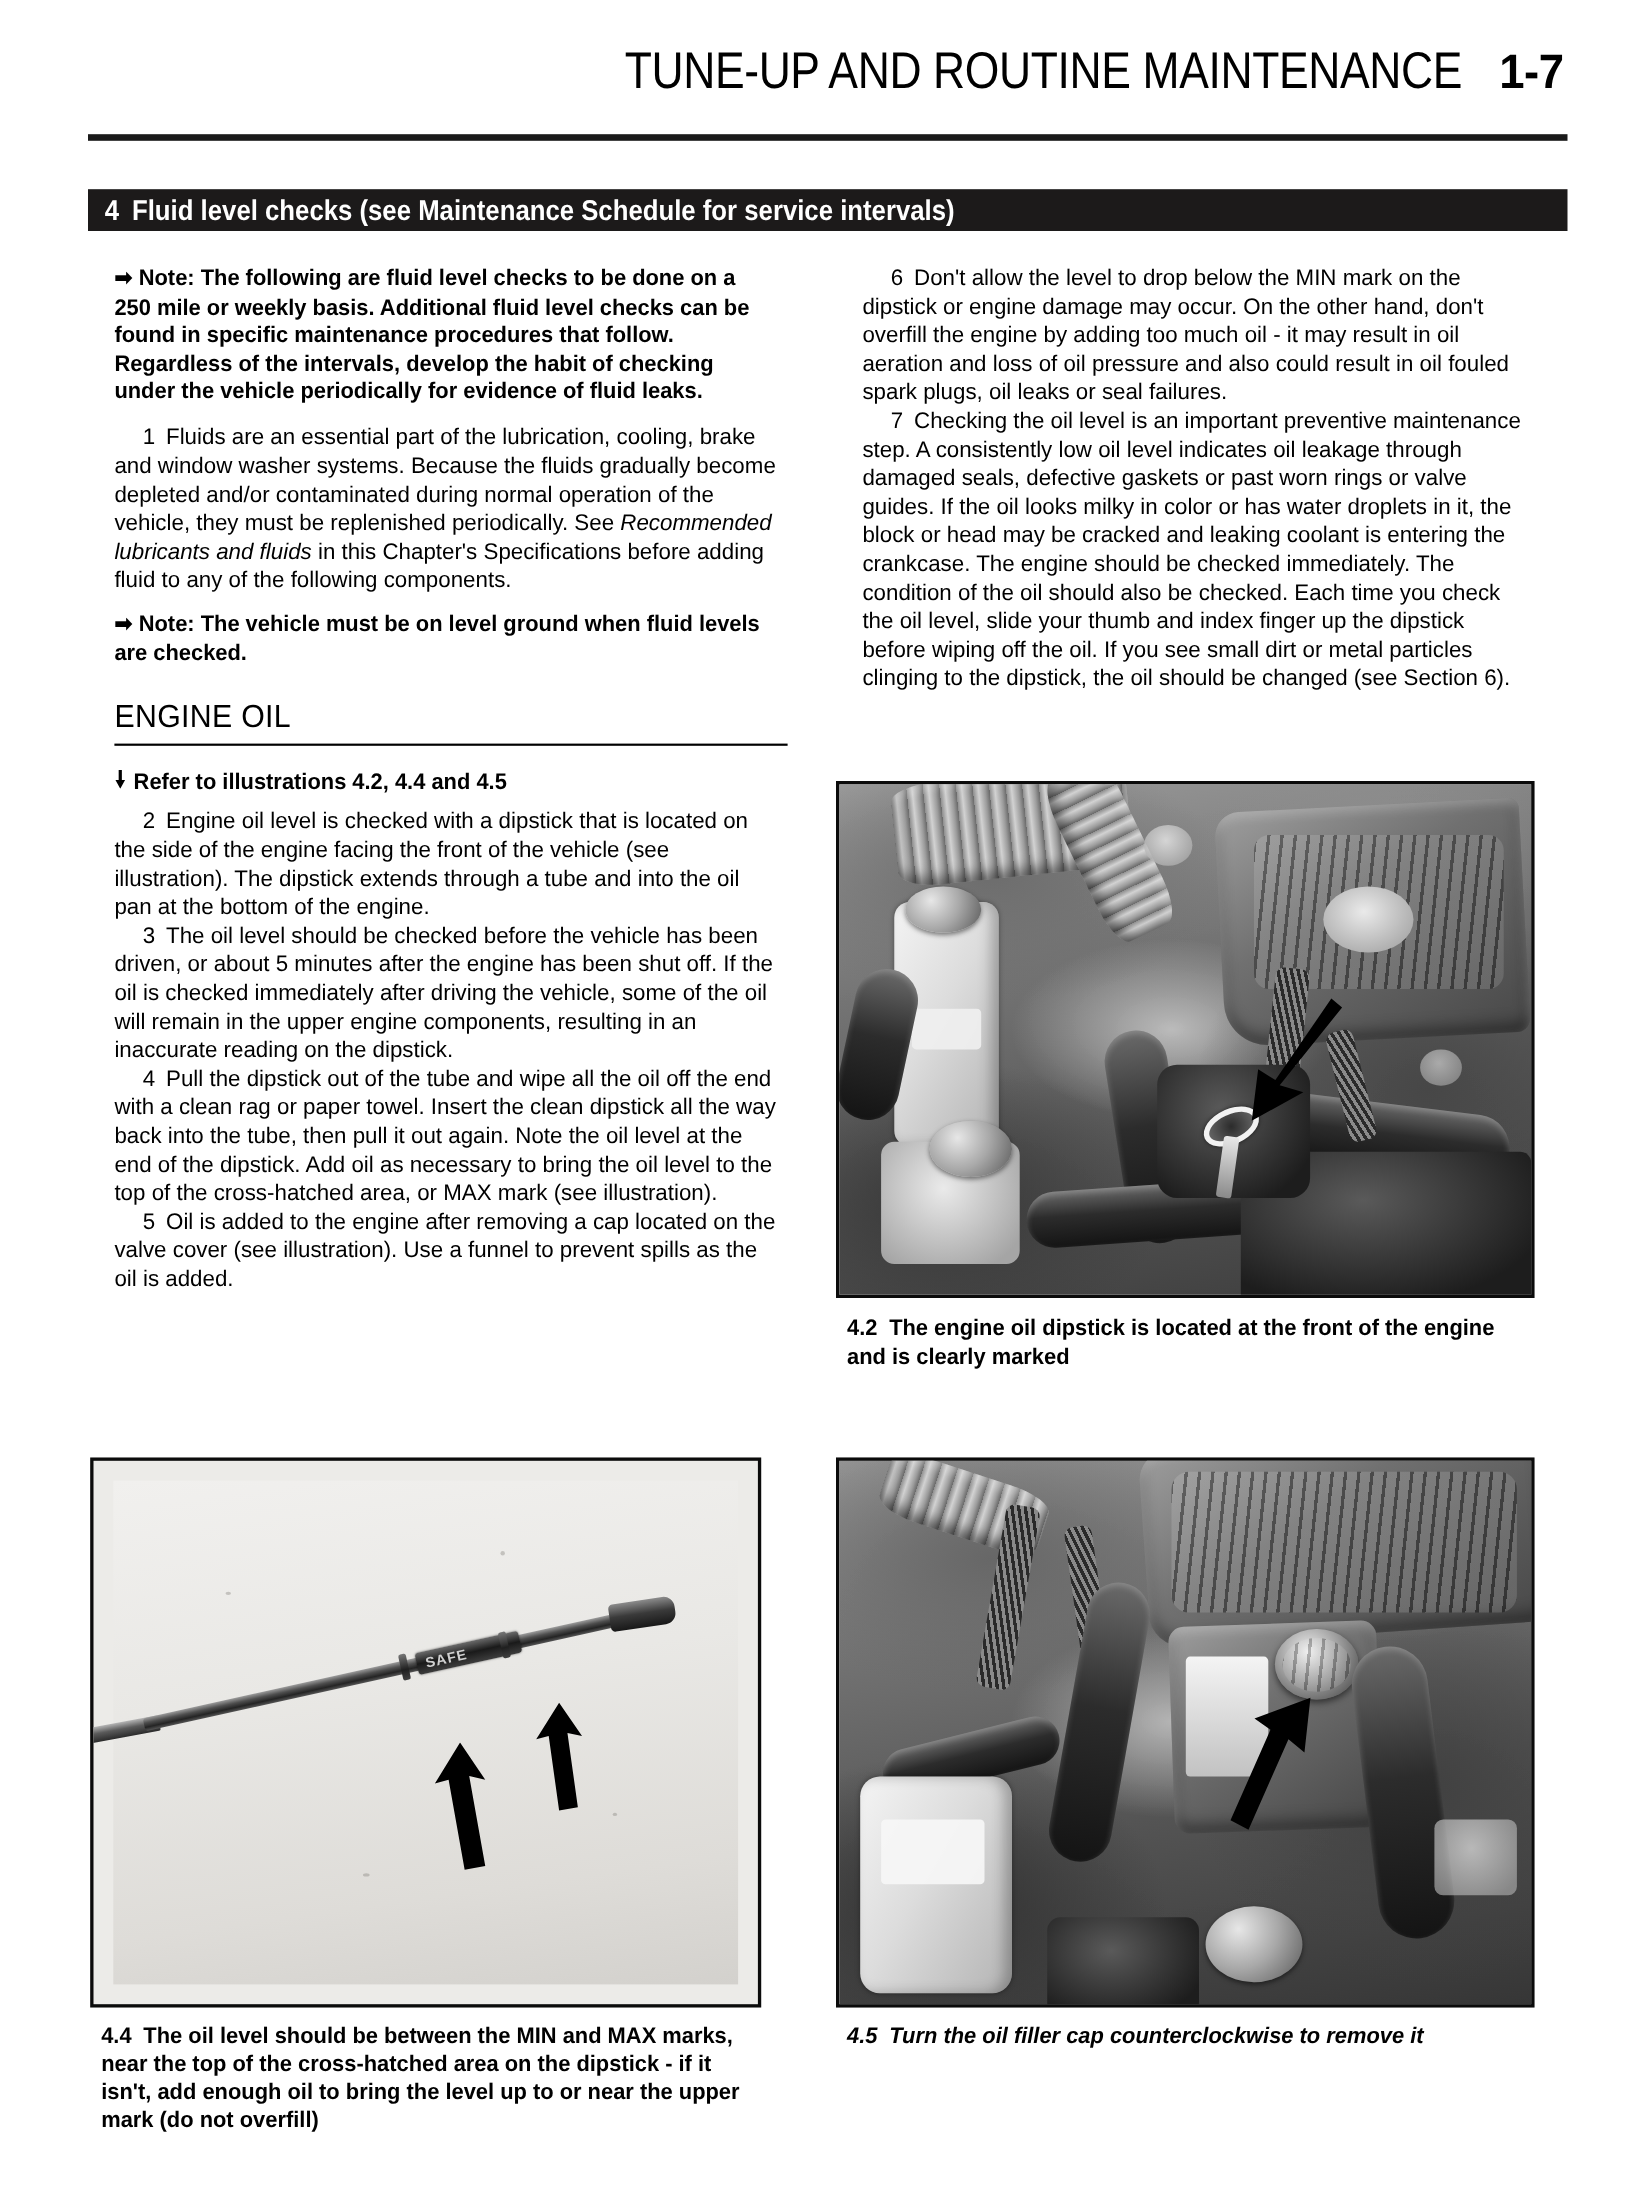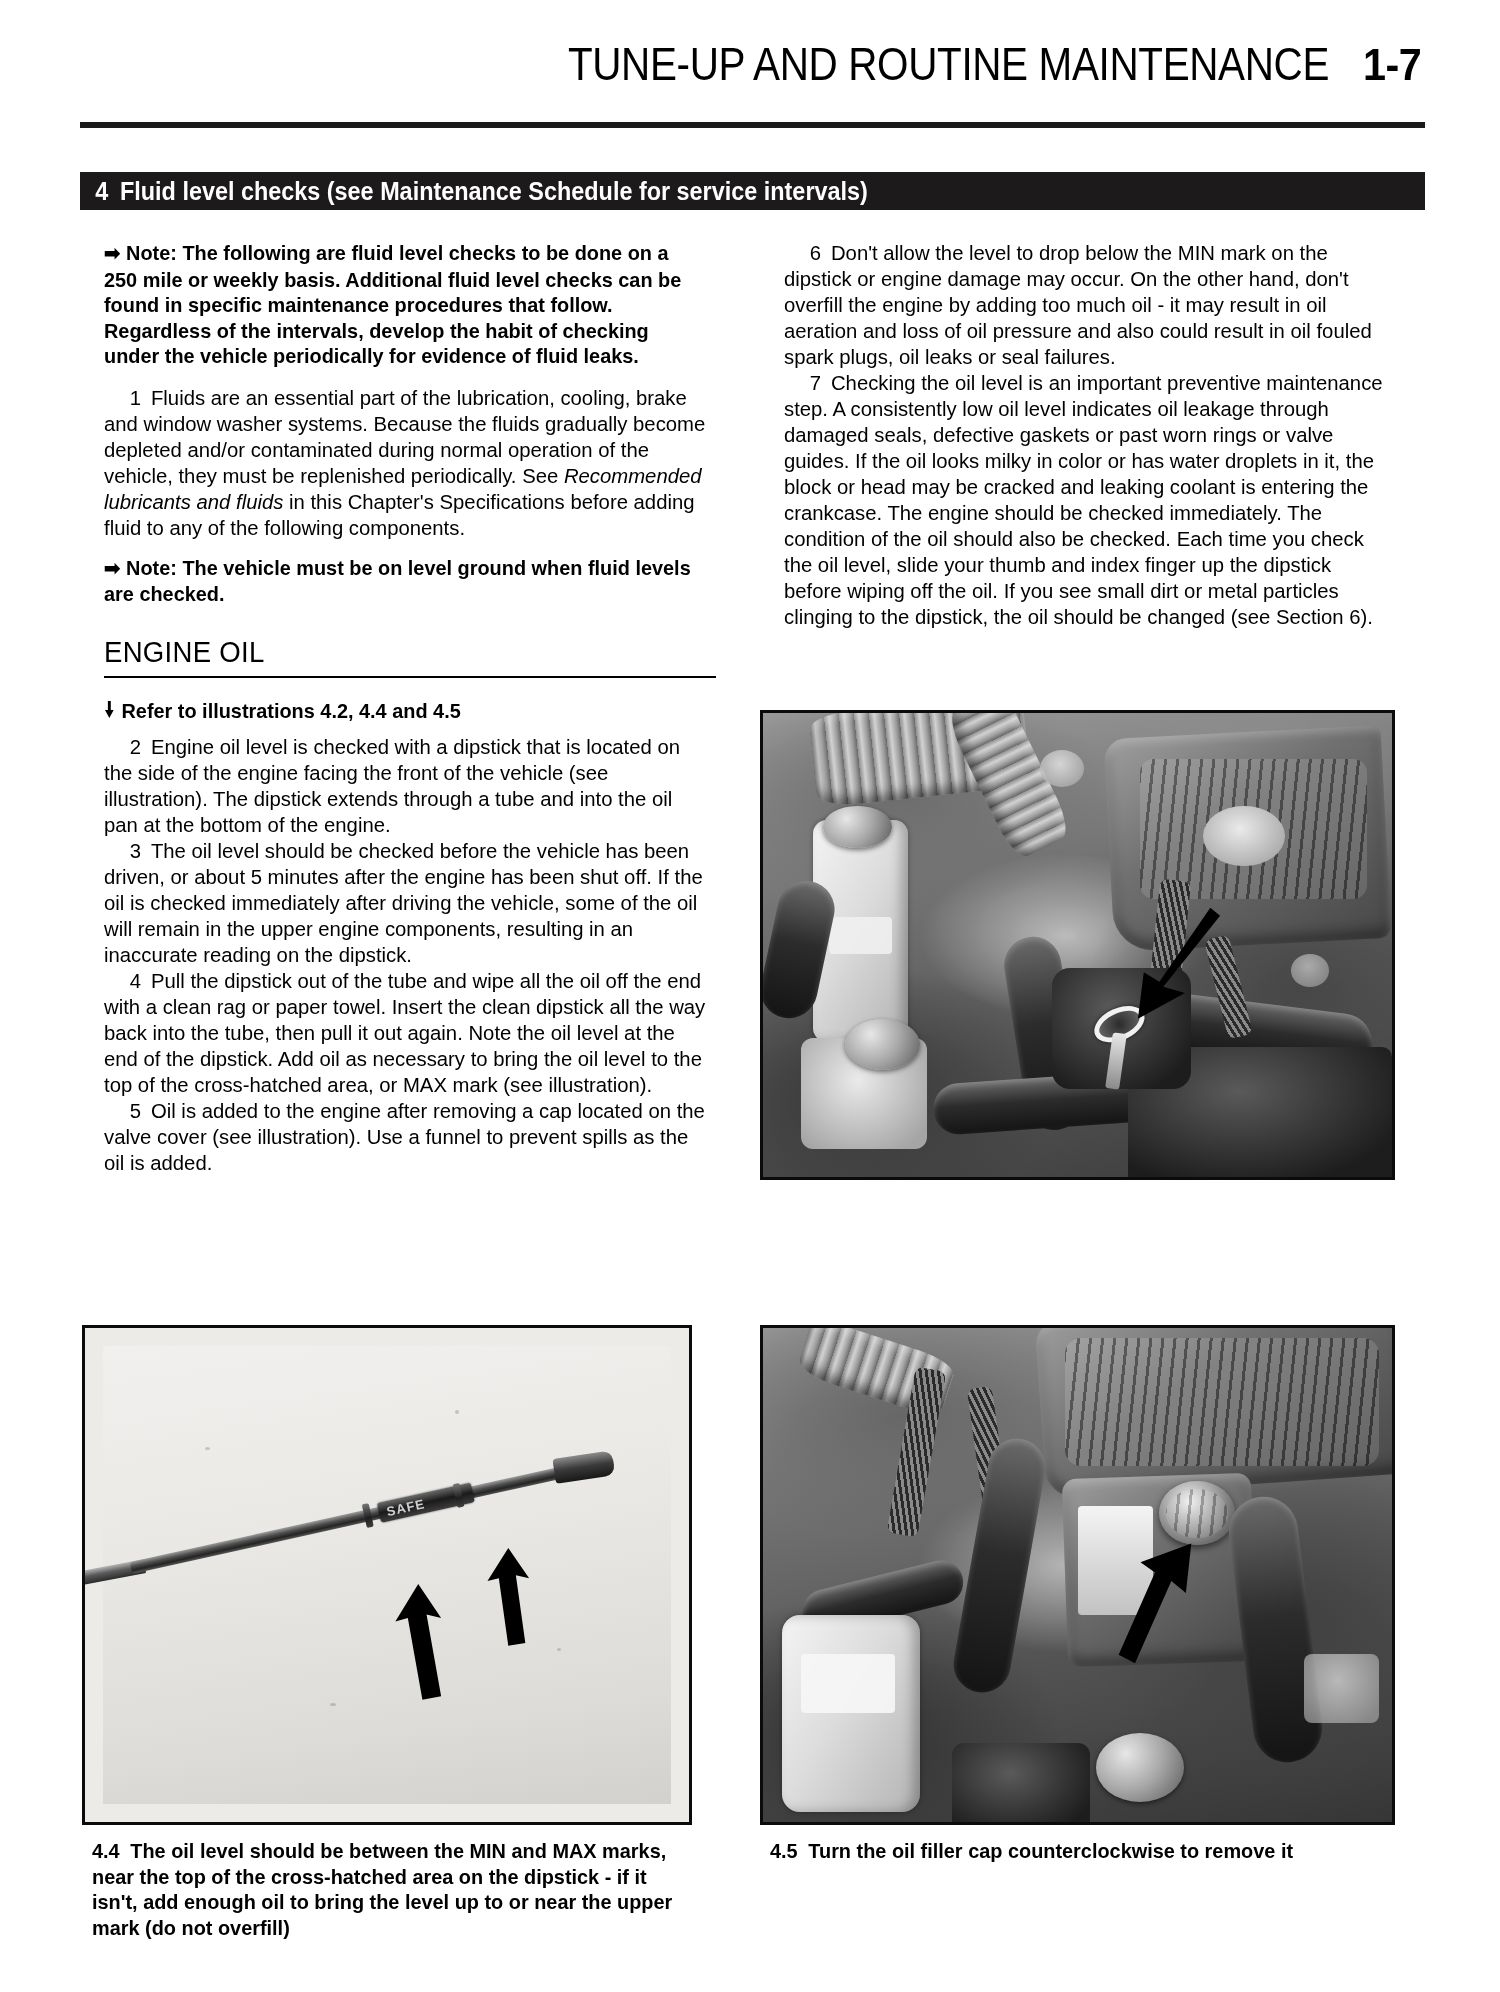--- a/index.html
+++ b/index.html
@@ -194,21 +194,21 @@
   .fig-caption-box { position: absolute; }
 
   
   #fig-42 { left: 760px; top: 710px; width: 635px; height: 470px; }
   #cap-42 { left: 770px; top: 1195px; width: 620px; }
 
   #fig-44 { left: 82px; top: 1325px; width: 610px; height: 500px; }
   #cap-44 { left: 92px; top: 1838px; width: 600px; }
 
   #fig-45 { left: 760px; top: 1325px; width: 635px; height: 500px; }
-  #cap-45 { left: 770px; top: 1838px; width: 620px; }
+  #cap-45 { left: 770px; top: 1838px; width: 620px; font-style: italic; }
 
   
   .photo-engine {
     position: absolute;
     inset: 0;
     background:
       radial-gradient(ellipse 55% 40% at 22% 18%, #6e6e6e 0%, rgba(110,110,110,0) 62%),
       radial-gradient(ellipse 40% 32% at 78% 12%, #8d8d8d 0%, rgba(141,141,141,0) 66%),
       radial-gradient(ellipse 48% 52% at 85% 60%, #4a4a4a 0%, rgba(74,74,74,0) 70%),
       radial-gradient(ellipse 46% 40% at 15% 82%, #3a3a3a 0%, rgba(58,58,58,0) 70%),
@@ -430,20 +430,25 @@
 
       <div class="ph" style="left:59%;top:41%;width:14%;height:26%;">
         <svg width="100%" height="100%" viewBox="0 0 90 150" preserveAspectRatio="none" aria-hidden="true">
           <path d="M78 6 L88 16 L30 104 L52 112 L4 144 L10 86 L26 98 Z" fill="#000"></path>
         </svg>
       </div>
 
       <div class="ph light-blob" style="left:44%;top:8%;width:7%;height:8%;border-radius:50%;opacity:.8;"></div>
       <div class="ph light-blob" style="left:84%;top:52%;width:6%;height:7%;border-radius:50%;opacity:.6;"></div>
     </div>
+  </div>
+  <div class="fig-caption-box" id="cap-42">
+    <p class="caption">
+      <span class="cnum">4.2</span><span>The engine oil dipstick is located at the front of the engine and is clearly marked</span>
+    </p>
   </div>
 
   <div class="figure" id="fig-44">
     <div class="fig-frame" style="background:#ecebe8;padding:18px;">
       <div class="photo-dipstick" style="inset:18px;">
         <div class="paper-speck" style="left:18%;top:22%;width:5px;height:3px;"></div>
         <div class="paper-speck" style="left:62%;top:14%;width:4px;height:4px;"></div>
         <div class="paper-speck" style="left:40%;top:78%;width:6px;height:3px;"></div>
         <div class="paper-speck" style="left:80%;top:66%;width:4px;height:3px;"></div>
 

